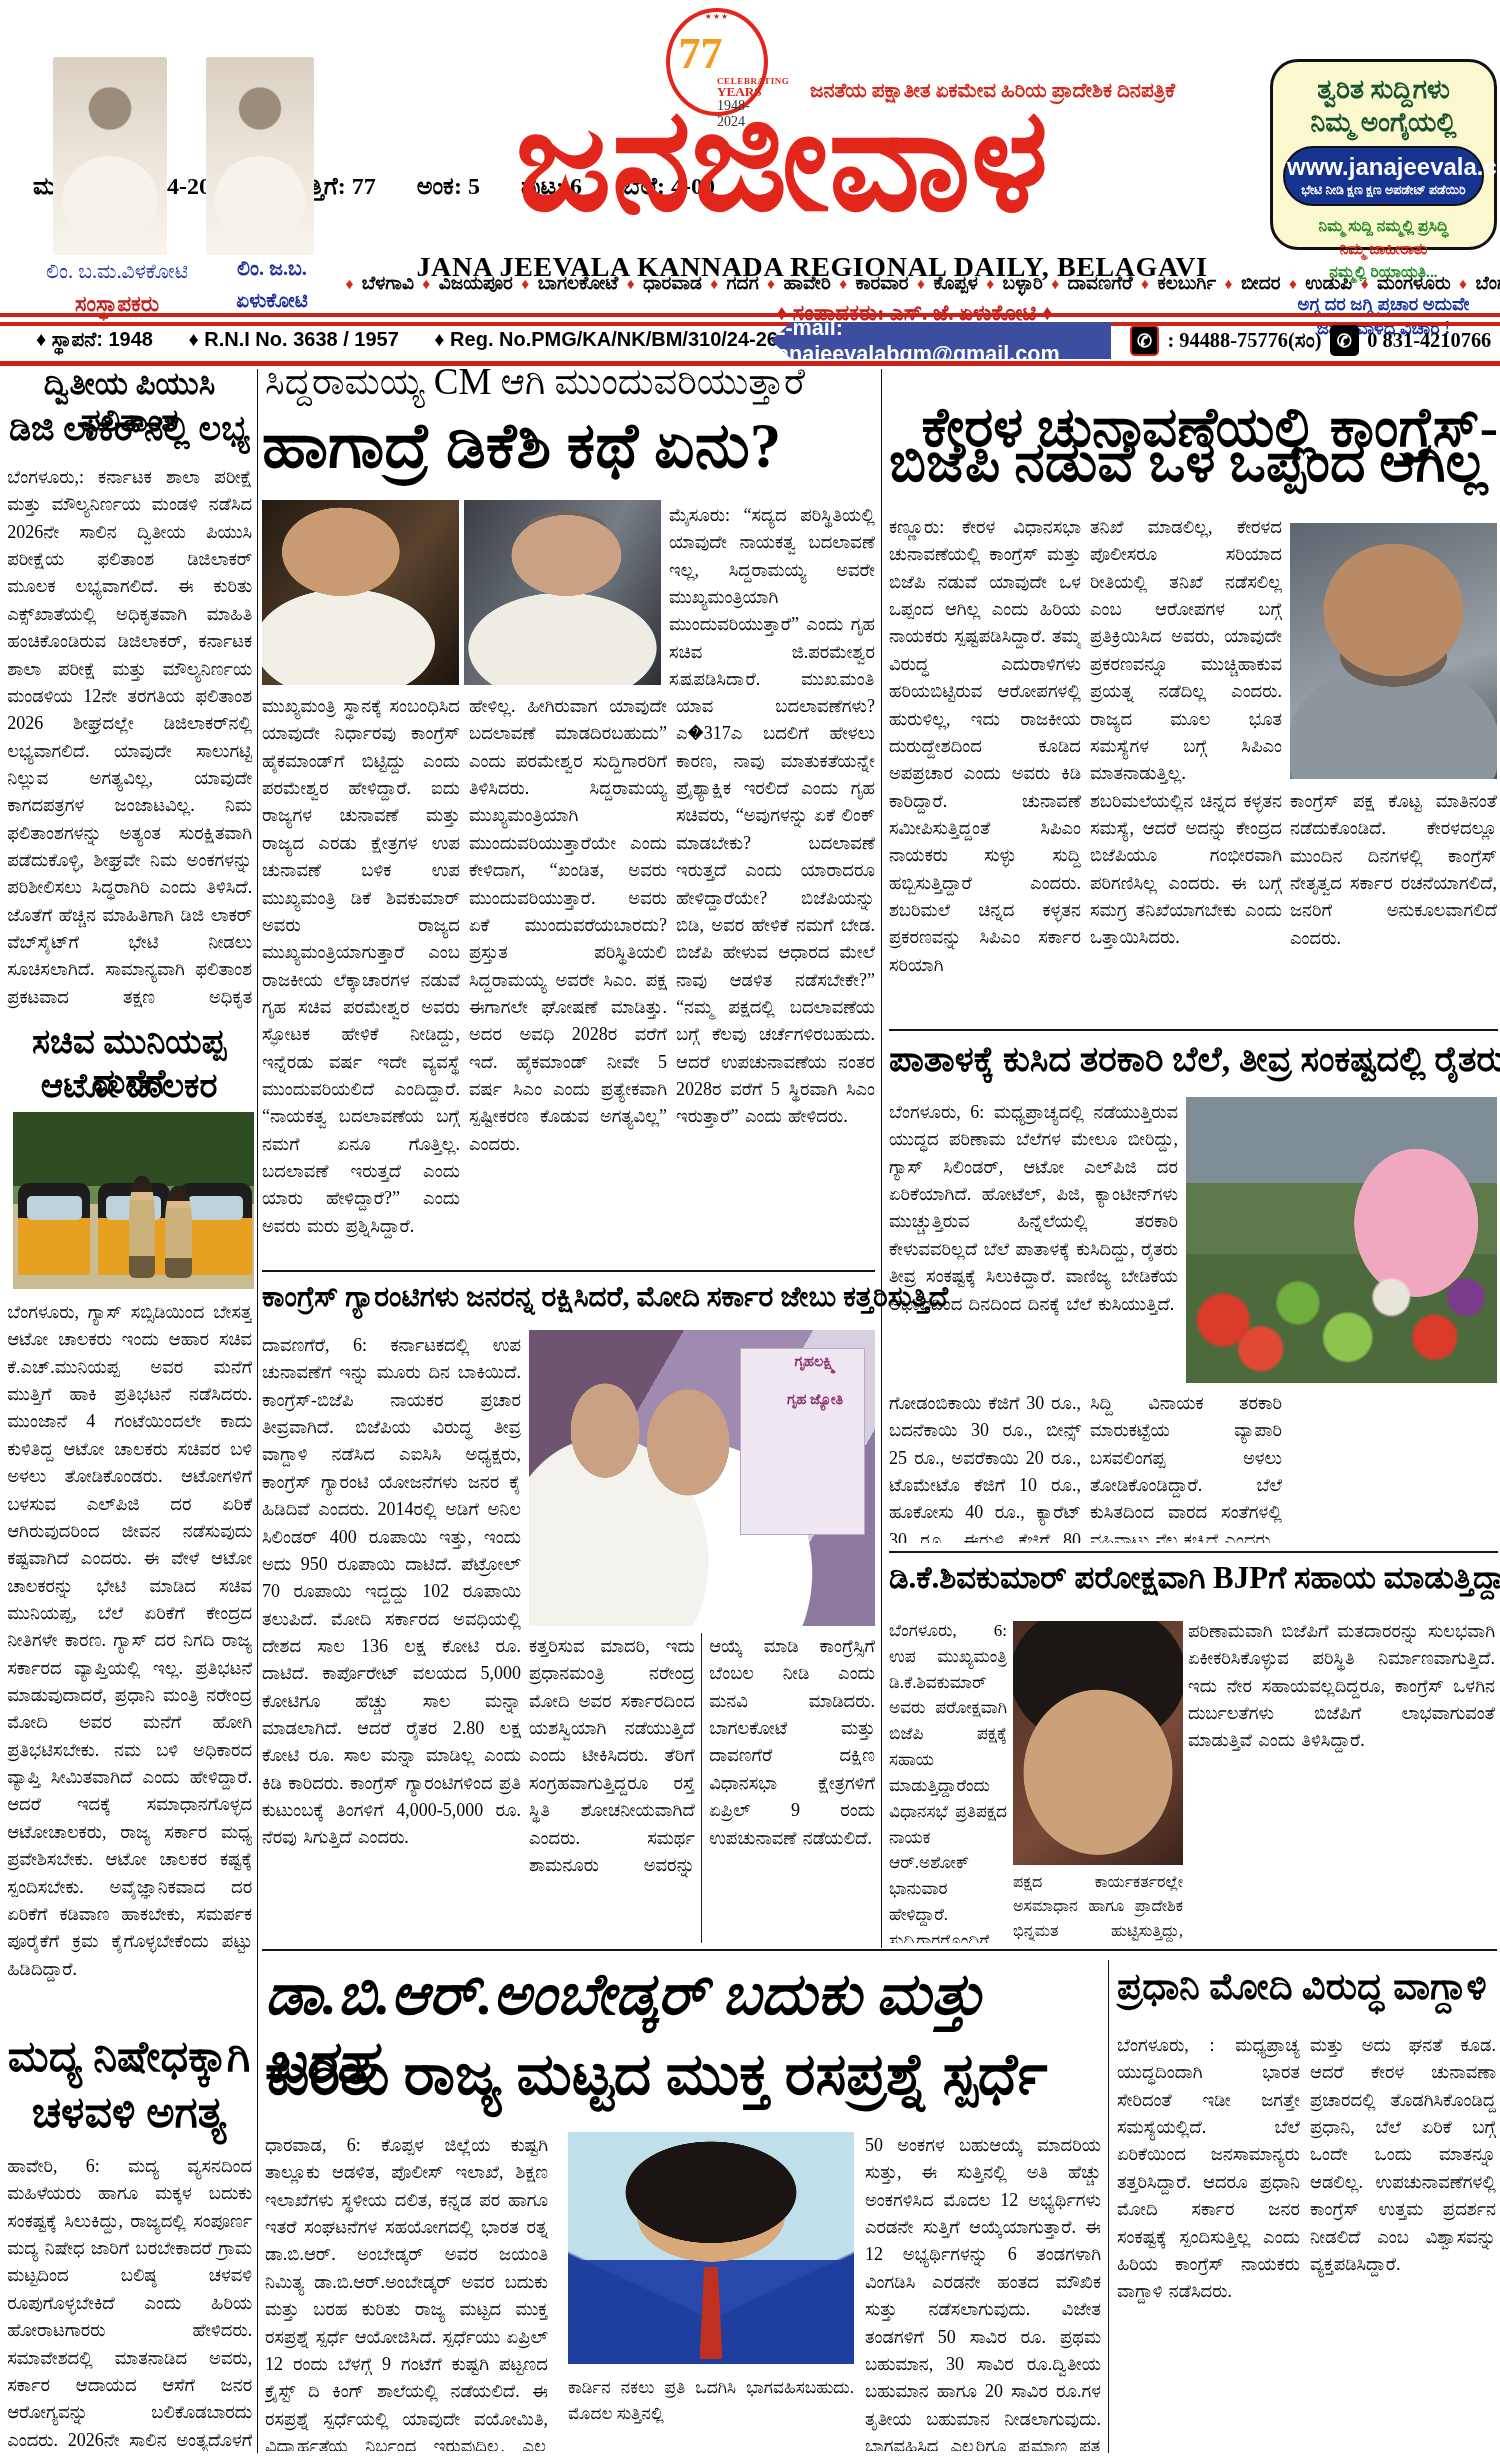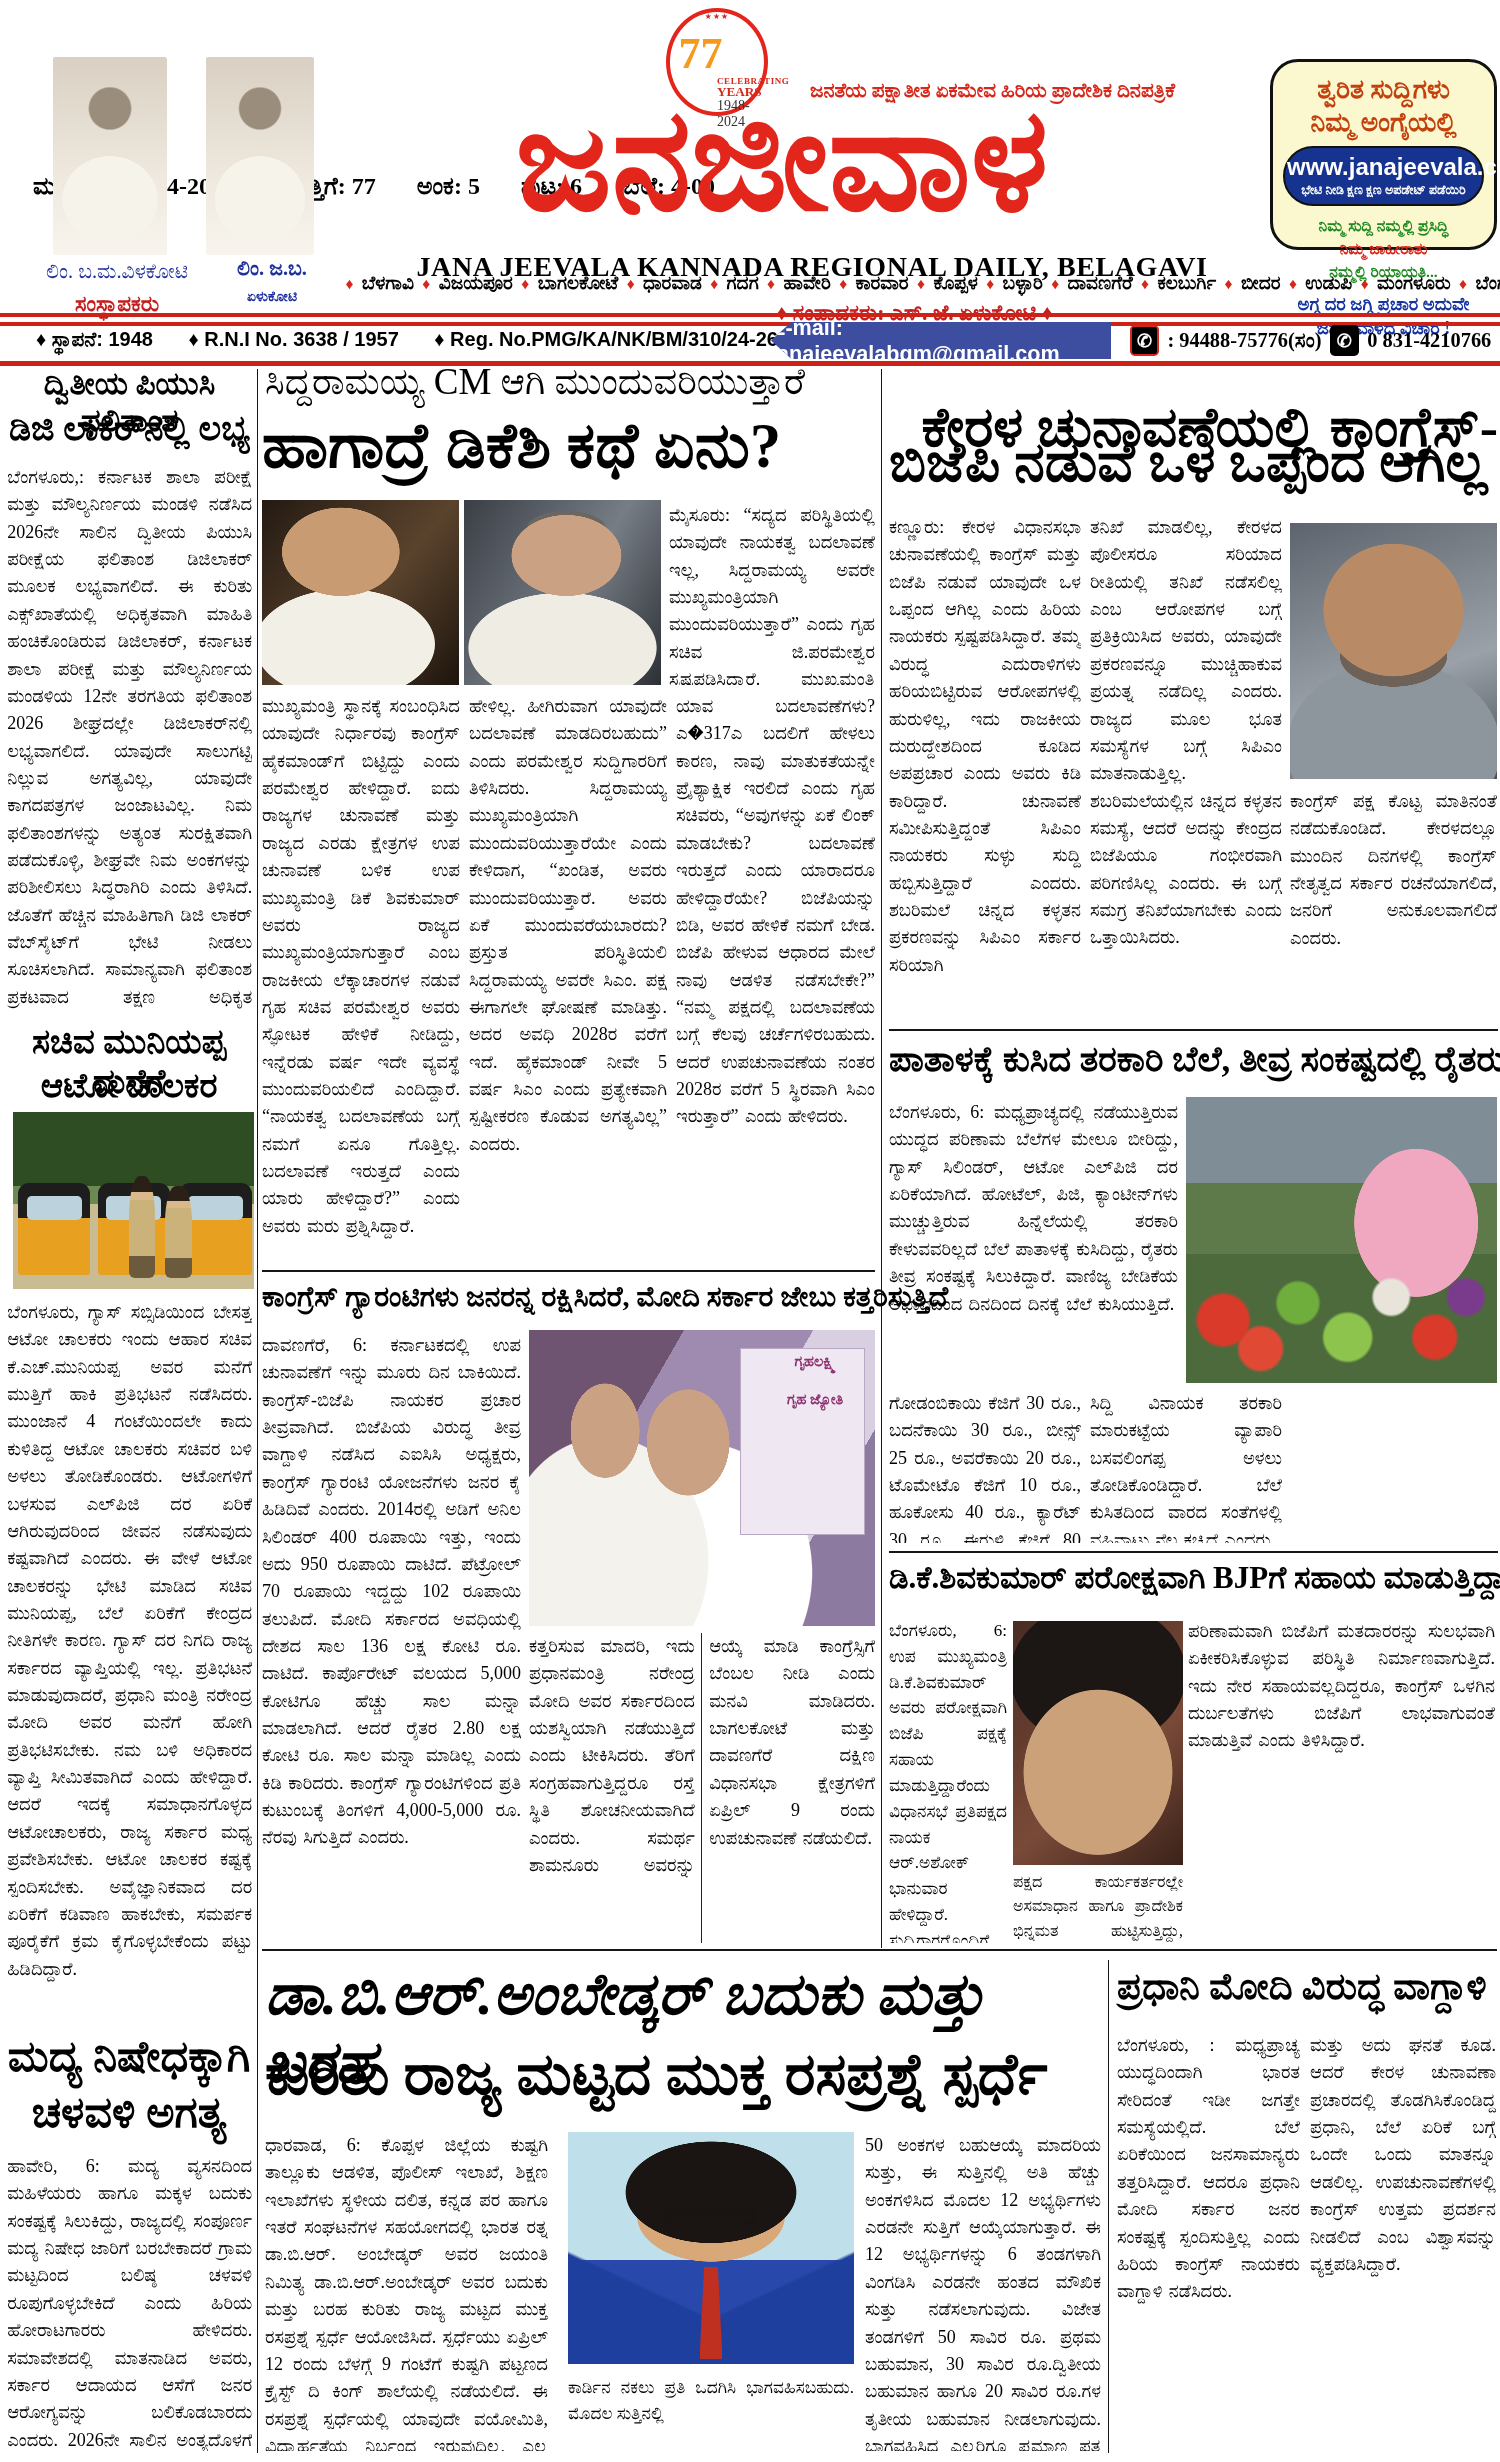--- a/index.html
+++ b/index.html
@@ -30,21 +30,21 @@
   .logo-stars{font-size:7.8px;color:#d6281a;letter-spacing:1.2px;}
   .masthead-title{font-size:143px;font-weight:bold;color:#e2261c;text-align:center;line-height:1;
     font-family:"Liberation Serif",serif;}
   .mast-sub{font-size:28px;font-weight:bold;text-align:center;letter-spacing:0.6px;}
   .tagline{font-size:20px;font-weight:bold;color:#d6281a;text-align:center;}
   .cities{font-size:18.6px;font-weight:bold;}
   .cities .dm{color:#d6281a;margin:0 8.4px;font-size:15.6px;}
   .editor-line{font-size:21.6px;font-weight:bold;color:#c41f1f;text-align:center;}
   .promo-box{position:absolute;background:#fbf7cf;border:3px solid #111;border-radius:28px;
     text-align:center;padding:10.8px 6px;box-sizing:border-box;}
-  .promo1{font-size:26.5px;font-weight:bold;color:#c2410c;line-height:1.25;}
+  .promo1{font-size:26.5px;font-weight:bold;color:#14532d;line-height:1.25;}
   .promo-pill{background:#15338f;border:2.4px solid #111;border-radius:36px;margin:7.2px 3.6px;padding:4.8px 2.4px 6px;}
   .promo-web{color:#fff;font-size:24px;font-weight:bold;font-family:"Liberation Sans",sans-serif;}
   .promo-visit{color:#fff;font-size:12.6px;font-weight:bold;margin-top:2.4px;}
   .promo-s{font-size:15.6px;font-weight:bold;line-height:1.5;}
   .promo-blue{font-size:18px;font-weight:bold;color:#1533a0;line-height:1.3;margin-top:9.6px;}
   .rule-red-double{position:absolute;left:0;width:1500px;height:13.2px;
      border-top:4.8px solid #cc2218;border-bottom:4.8px solid #cc2218;box-sizing:border-box;}
   .rule-red{position:absolute;left:0;width:1500px;height:4.8px;background:#cc2218;}
   .infobar-left{font-size:20px;font-weight:bold;white-space:nowrap;font-family:"Liberation Sans",sans-serif;}
   .infobar-left span{margin-right:30px;}
@@ -124,21 +124,21 @@
     <span>ಅಂಕ: 5</span>
     <span>ಪುಟ: 6</span>
     <span>ಬೆಲೆ: 4-00</span>
   </div>
 
   <div class="founder-ph" style="left:53px;top:57px;width:114px;height:198px;"></div>
   <div class="founder-ph" style="left:206px;top:57px;width:108px;height:198px;"></div>
   <div class="abs blue" style="left:18px;top:260px;width:198px;text-align:center;font-size:20.4px;font-weight:normal;">ಲಿಂ. ಬ.ಮ.ವಿಳಕೋಟಿ</div>
   <div class="abs" style="left:36px;top:292px;width:162px;text-align:center;font-size:21.6px;font-weight:bold;color:#c41f1f;">ಸಂಸ್ಥಾಪಕರು</div>
   <div class="abs blue" style="left:212px;top:257px;width:120px;text-align:center;font-size:20.4px;font-weight:bold;">ಲಿಂ. ಜ.ಬ.</div>
-  <div class="abs blue" style="left:212px;top:289px;width:120px;text-align:center;font-size:14px;font-weight:bold;">ಏಳುಕೋಟಿ</div>
+  <div class="abs blue" style="left:212px;top:289px;width:120px;text-align:center;font-size:20px;font-weight:bold;">ಏಳುಕೋಟಿ</div>
 
   <div class="logo-circle" style="left:666px;top:8.4px;">
     <div class="logo-stars">★★★</div>
     <span class="logo-num" style="float:left;margin-left:8.4px;">77</span>
     <div style="margin-top:15.6px;margin-left:47px;text-align:left;">
       <div class="logo-cel">CELEBRATING</div>
       <div class="logo-yrs">YEARS</div>
       <div class="logo-span">1948-2024</div>
     </div>
   </div>

